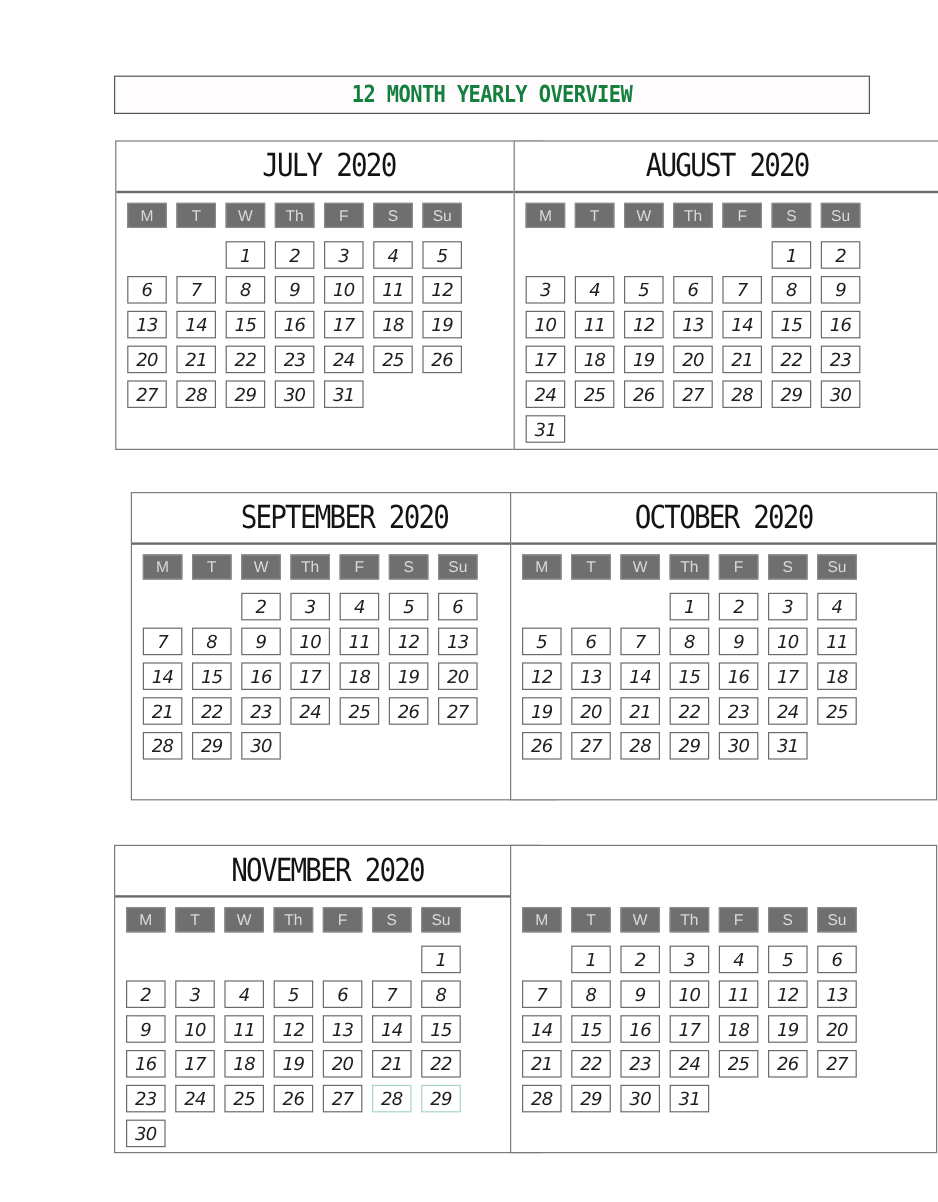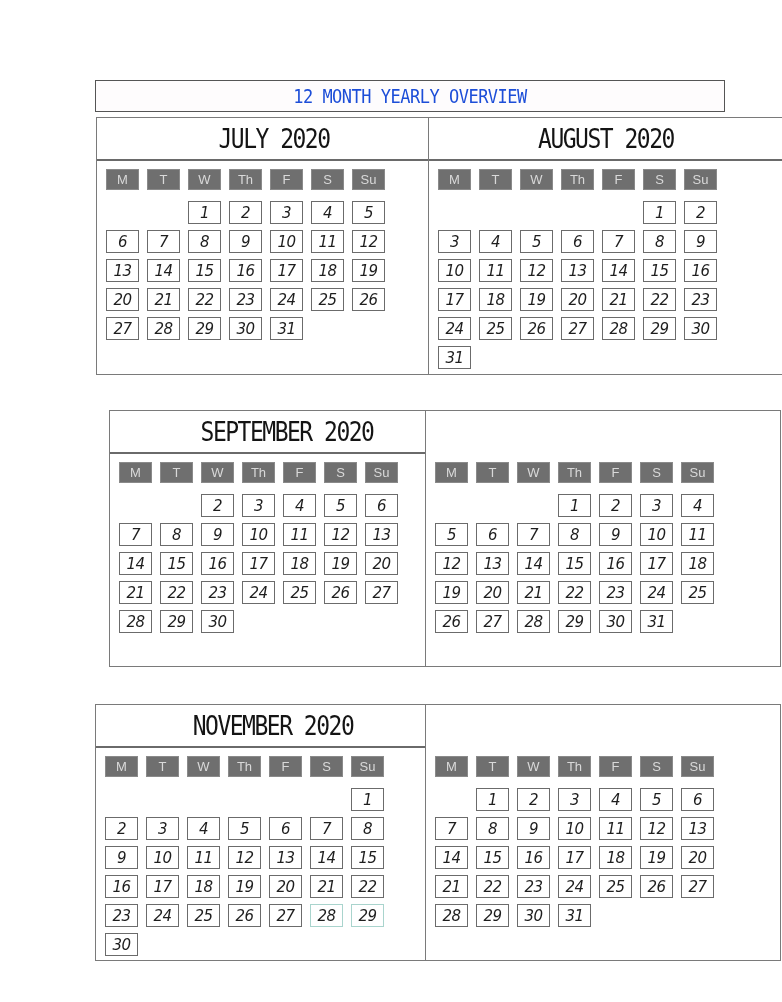--- a/index.html
+++ b/index.html
@@ -1,24 +1,24 @@
 <!DOCTYPE html>
 <html><head>
 <meta charset="utf-8">
 <style>
   * { box-sizing: border-box; margin: 0; padding: 0; }
   html, body { width: 782px; height: 1002px; background: #ffffff; overflow: hidden; }
   body { position: relative; font-family: "DejaVu Sans", sans-serif; color: #1a1a1a; }
 
   .title-bar {
-    position: absolute; left: 95px; top: 80px; width: 630px; height: 32px;
+    position: absolute; left: 95px; top: 63px; width: 630px; height: 32px;
     border: 1.5px solid #555; background: #fefcfd;
     display: flex; align-items: center; justify-content: center;
     font-family: "DejaVu Sans Mono", monospace; font-size: 17px; letter-spacing: -0.5px;
-    color: #1d4ed8; transform-origin: center;
+    color: #15803d; transform-origin: center; font-weight: bold;
   }
   .title-bar span { display: inline-block; transform: scaleY(1.15); }
 
   .month {
     position: absolute; width: 356px; height: 257px;
     border: 1.5px solid #7a7a7a; background: #fff;
   }
   .month-head {
     height: 43px; border-bottom: 2px solid #6a6a6a;
     display: flex; align-items: center; justify-content: center;
@@ -194,20 +194,23 @@
       <div class="day">25</div>
       <div class="day">26</div>
       <div class="day">27</div>
       <div class="day">28</div>
       <div class="day">29</div>
       <div class="day">30</div>
     </div>
 </div>
 
 <div class="month" style="left:425px; top:410px; height:257px;">
+  <div class="month-head">
+      <span>OCTOBER 2020</span>
+    </div>
   <div class="grid">
       <div class="dow">M</div>
       <div class="dow">T</div>
       <div class="dow">W</div>
       <div class="dow">Th</div>
       <div class="dow">F</div>
       <div class="dow">S</div>
       <div class="dow">Su</div>
       <div class="blank"></div>
       <div class="blank"></div>

